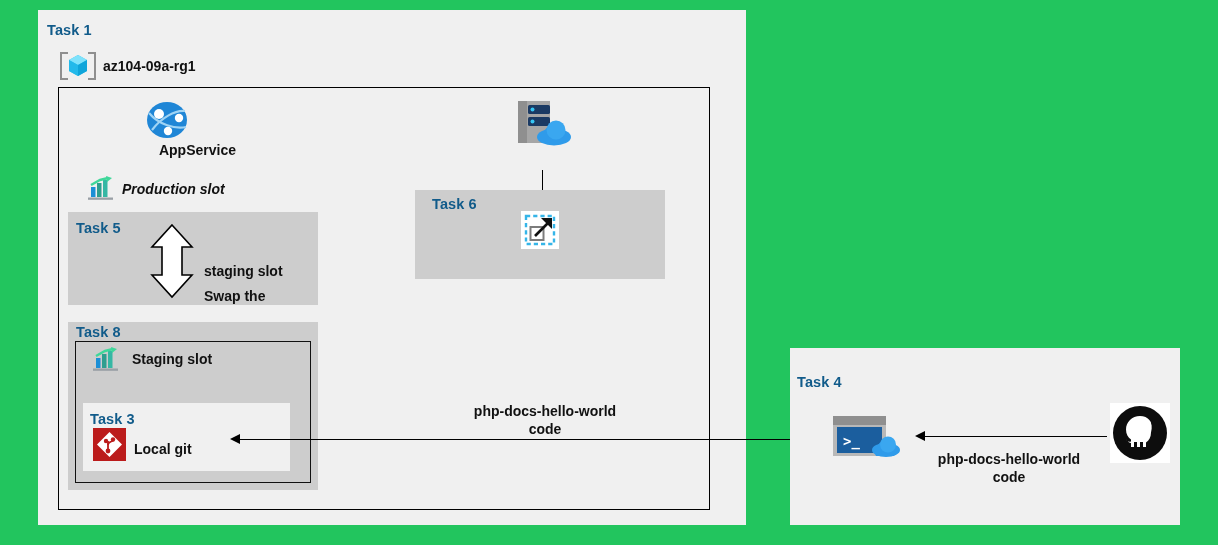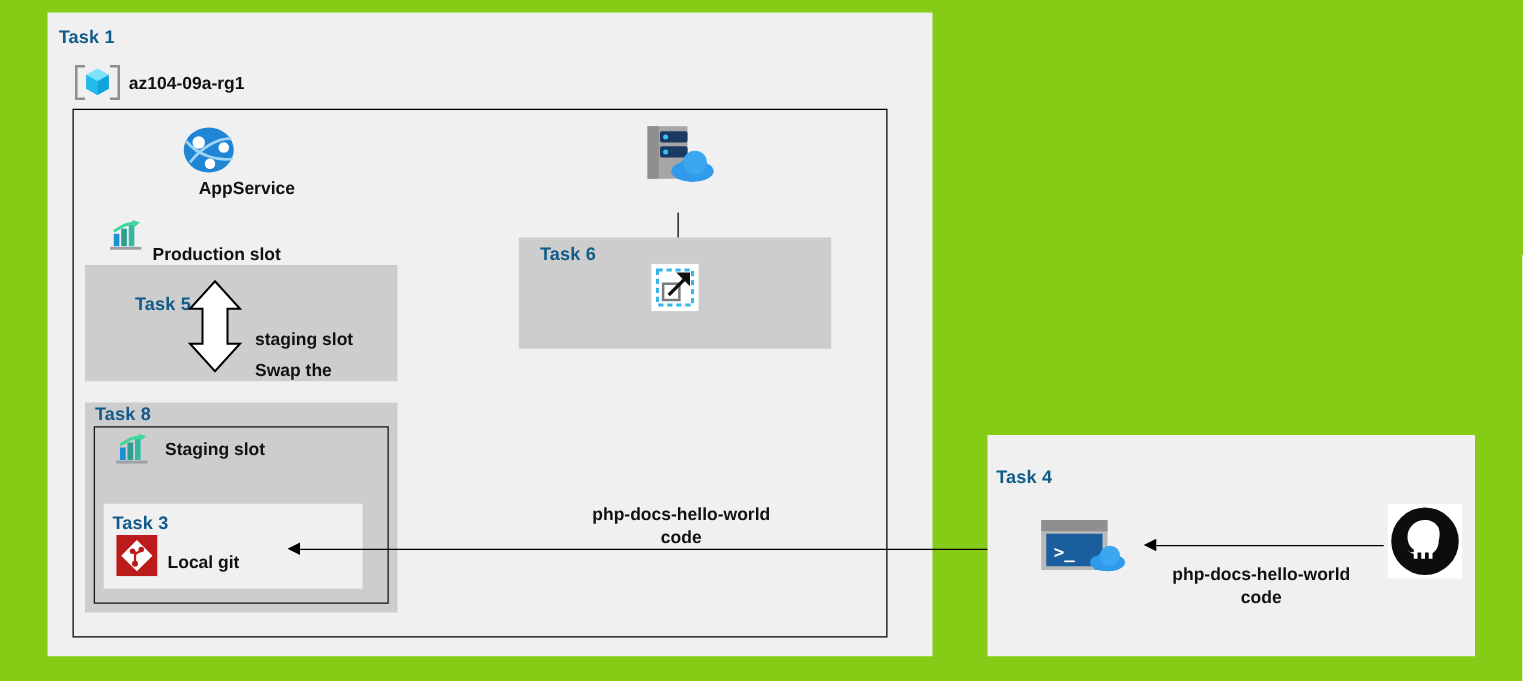--- a/index.html
+++ b/index.html
@@ -1,17 +1,17 @@
 <!DOCTYPE html>
 <html><head>
 <meta charset="utf-8">
 <style>
   html,body{margin:0;padding:0;background:#ffffff;}
   body{font-family:"Liberation Sans", sans-serif;}
-  #canvas{position:relative;width:1218px;height:545px;background:#84cc16;overflow:hidden;}
+  #canvas{position:relative;width:1218px;height:545px;background:#22c55e;overflow:hidden;}
 
   .box{position:absolute;box-sizing:border-box;}
   .fill-light{background:#f0f0f0;}
   .fill-gray{background:#cdcdcd;}
   .fill-white{background:#ffffff;border:1.5px solid #000000;}
   .bord-dark{border:1.5px solid #111111;}
 
   .task-label{position:absolute;color:#115b8a;font-weight:bold;font-size:14.5px;letter-spacing:.1px;}
 
   .nodetext{position:absolute;color:#111111;font-weight:bold;font-size:14px;line-height:18px;}
@@ -67,24 +67,24 @@
   <div class="icon" style="left:87px;top:176px;width:30px;height:26px;">
     <svg width="30" height="26" viewBox="0 0 30 26">
       <rect x="4" y="11" width="4.5" height="10" fill="#1c8fd6"></rect>
       <rect x="10" y="7" width="4.5" height="14" fill="#2e9e8f"></rect>
       <rect x="16" y="4" width="4.5" height="17" fill="#35b7a4"></rect>
       <path d="M4 9 L13 4 L21 2" stroke="#3fd79a" stroke-width="2.4" fill="none"></path>
       <polygon points="19,0 25,2 20,6" fill="#3fd79a"></polygon>
       <rect x="1" y="21.5" width="25" height="2.3" fill="#9aa0a6"></rect>
     </svg>
   </div>
-  <div class="nodetext" style="left:122px;top:194px;">Production slot</div>
+  <div class="nodetext" style="left:122px;top:180px;font-style:italic;">Production slot</div>
 
   <div class="box fill-gray" style="left:68px;top:212px;width:250px;height:93px;"></div>
-  <div class="task-label" style="left:76px;top:236px;margin-left:32px;">Task 5</div>
+  <div class="task-label" style="left:76px;top:220px;">Task 5</div>
   <div class="icon" style="left:148px;top:223px;width:48px;height:76px;">
     <svg width="48" height="76" viewBox="0 0 48 76">
       <polygon points="24,2 44,24 34,24 34,52 44,52 24,74 4,52 14,52 14,24 4,24" fill="#ffffff" stroke="#000000" stroke-width="1.6" stroke-linejoin="miter"></polygon>
     </svg>
   </div>
   <div class="nodetext" style="left:204px;top:244px;margin-top:43px;">Swap the</div>
   <div class="nodetext" style="left:204px;top:262px;">staging slot</div>
 
   <div class="box fill-gray" style="left:68px;top:322px;width:250px;height:168px;"></div>
   <div class="task-label" style="left:76px;top:324px;">Task 8</div>

